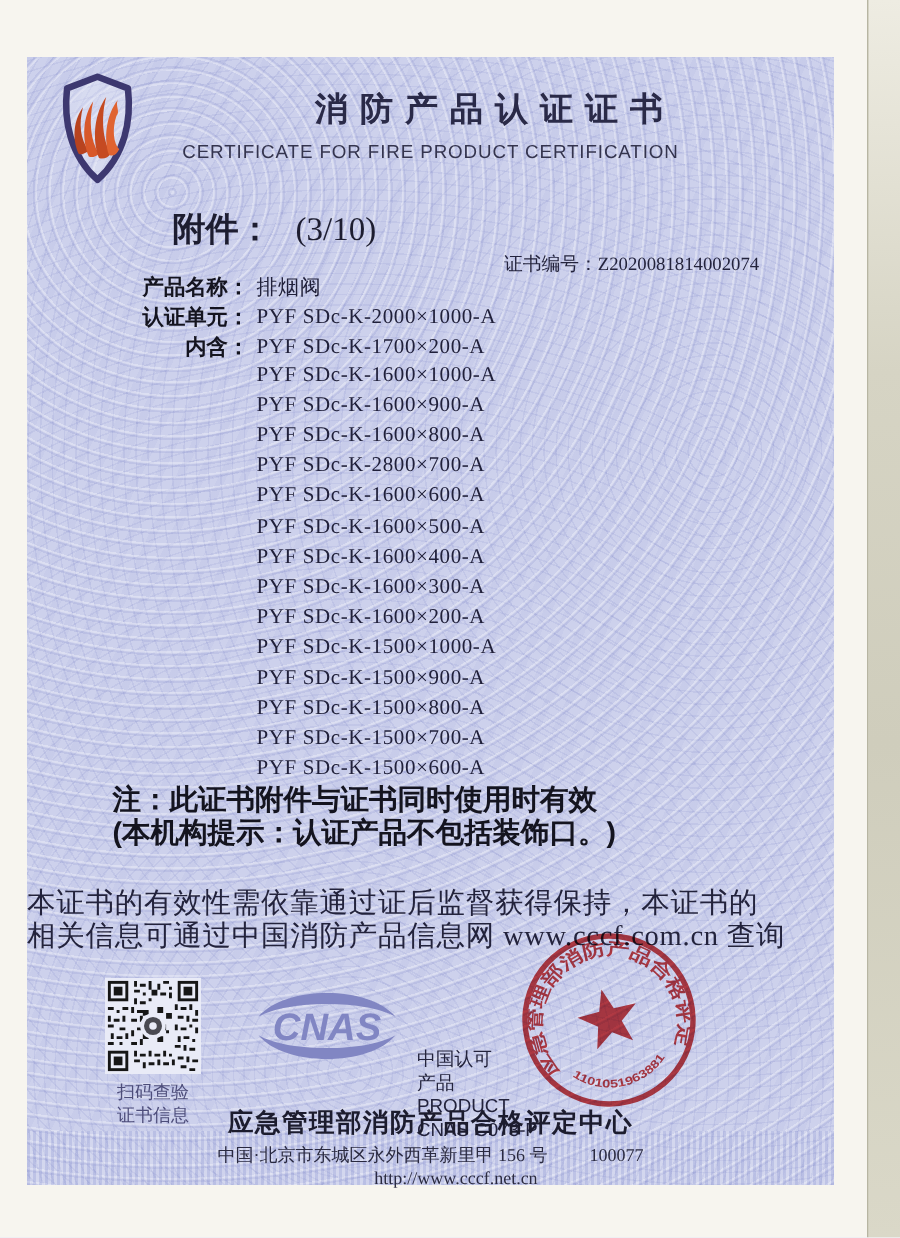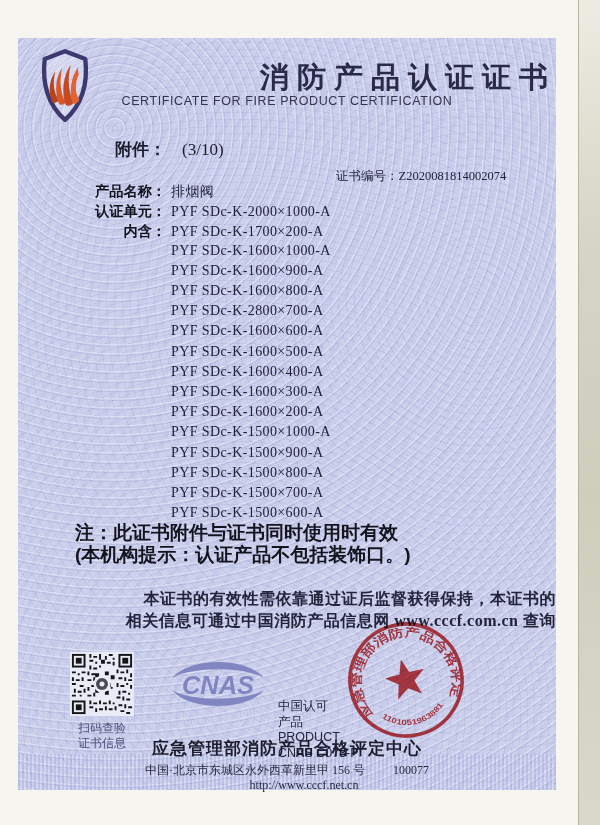--- a/index.html
+++ b/index.html
@@ -15,35 +15,35 @@
   .cert{position:absolute;left:18px;top:38px;width:538px;height:752px;
     background-color:#cdd1ec;
     background-image:
       repeating-radial-gradient(circle at 18% 12%, rgba(255,255,255,.30) 0 1px, rgba(118,126,196,.16) 2px 3px, transparent 3px 9px),
       repeating-radial-gradient(circle at 85% 35%, rgba(118,126,196,.13) 0 1px, transparent 1px 8px),
       repeating-radial-gradient(circle at 40% 90%, rgba(118,126,196,.12) 0 1px, transparent 1px 7px),
       repeating-linear-gradient(115deg, rgba(138,146,208,.08) 0 5px, transparent 5px 13px);
     color:#23233a;}
   .band-bottom{position:absolute;left:0;top:716px;width:538px;height:36px;
     background:repeating-linear-gradient(90deg, rgba(128,138,205,.20) 0 2px, rgba(255,255,255,.12) 2px 4px);}
-  .title{left:0;top:20px;width:100%;text-align:right;font-size:29px;font-weight:600;
-    letter-spacing:8px;color:#2a2a48;}
+  .title{left:0;top:20px;width:100%;text-align:center;font-size:22px;font-weight:600;
+    letter-spacing:8px;color:#2a2a48;padding-left:43px;}
   .subtitle{left:0;top:56px;width:100%;text-align:center;font-size:12.5px;
     letter-spacing:.6px;color:#34344e;font-family:"Liberation Sans","DejaVu Sans",sans-serif;}
-  .attach{left:57px;top:100px;font-size:17px;color:#1d1d30;padding-left:40px;}
+  .attach{left:57px;top:100px;font-size:22px;color:#1d1d30;padding-left:40px;}
   .attach .lab{font-weight:600;}
   .attach .val{margin-left:16px;}
   .certno{left:318px;top:130px;font-size:12.5px;color:#23233c;}
   .prow{position:absolute;left:18px;width:500px;display:flex;align-items:center;font-size:14px;}
   .plabel{width:130px;text-align:right;font-weight:bold;
     font-family:"Liberation Sans","DejaVu Sans",sans-serif;color:#14141f;font-size:14.2px;}
   .pval{margin-left:5px;letter-spacing:.4px;color:#20203a;}
   .note{left:57px;font-size:19px;font-weight:bold;color:#14141f;
     font-family:"Liberation Sans","DejaVu Sans",sans-serif;}
-  .stmt{left:0;width:100%;text-align:right;font-size:16px;color:#23233c;letter-spacing:.5px;font-weight:bold;}
+  .stmt{left:0;width:100%;text-align:left;font-size:19px;color:#23233c;letter-spacing:.5px;}
   .qr-wrap{left:52px;top:614px;width:64px;height:64px;}
   .qr-cap{left:44px;width:80px;text-align:center;font-size:12px;color:#4d4d7a;
     font-family:"Liberation Sans","DejaVu Sans",sans-serif;}
   .cnas-wrap{left:145px;top:617px;width:110px;height:58px;}
   .cnas-lines{left:260px;top:616px;font-size:12.5px;line-height:15.5px;color:#23233c;
     font-family:"Liberation Sans","DejaVu Sans",sans-serif;margin-top:45px;}
   .seal-wrap{left:326px;top:578px;width:124px;height:128px;z-index:3;opacity:.88;
     mix-blend-mode:multiply;}
   .seal-label{left:366px;top:646px;font-size:13.5px;color:#bf3434;letter-spacing:2px;z-index:2;}
   .org{left:0;top:699px;width:100%;text-align:center;font-size:17px;font-weight:bold;

